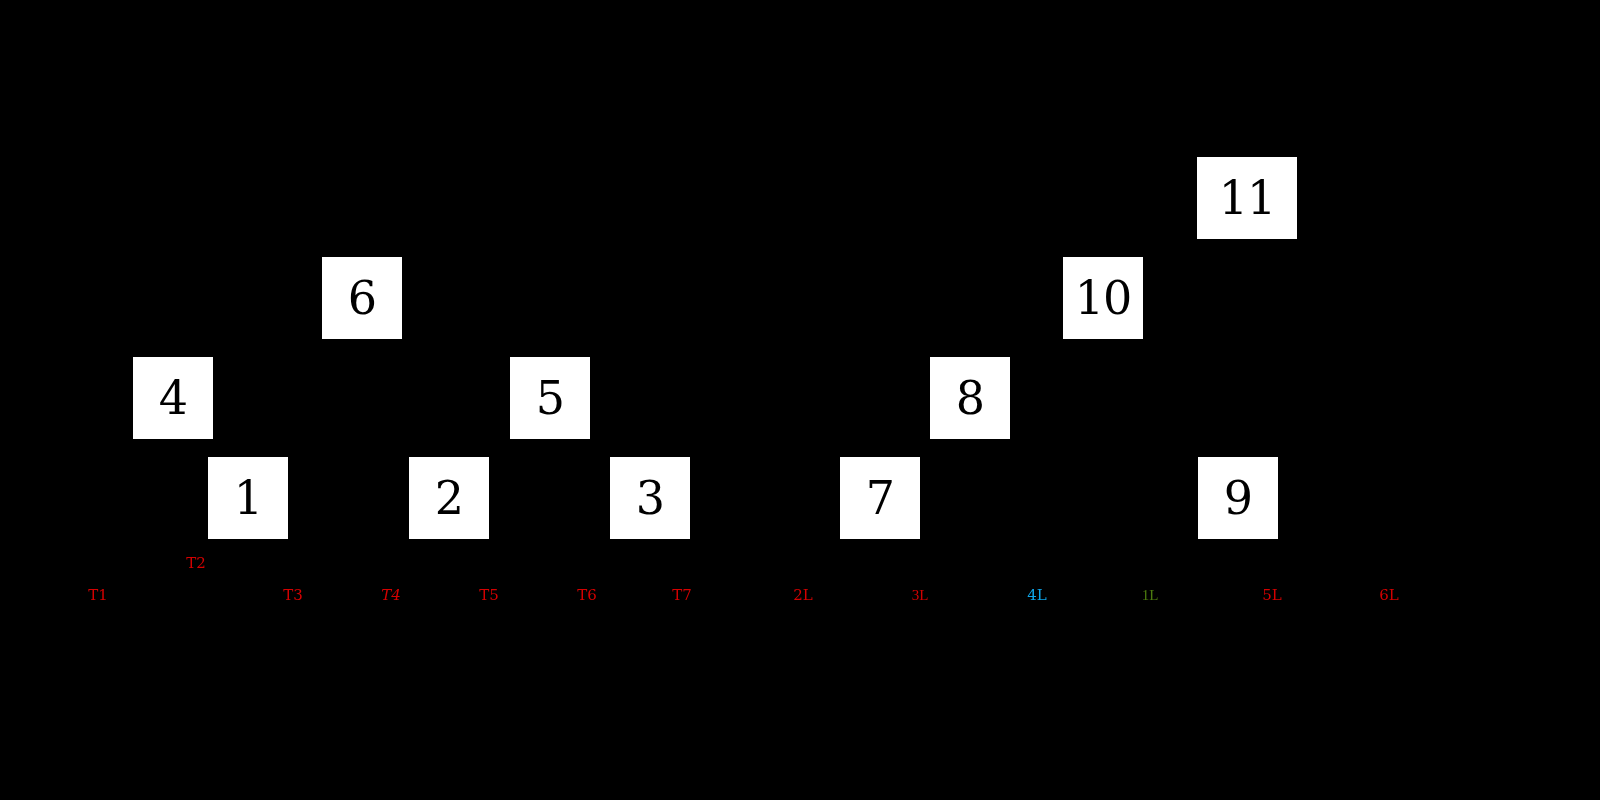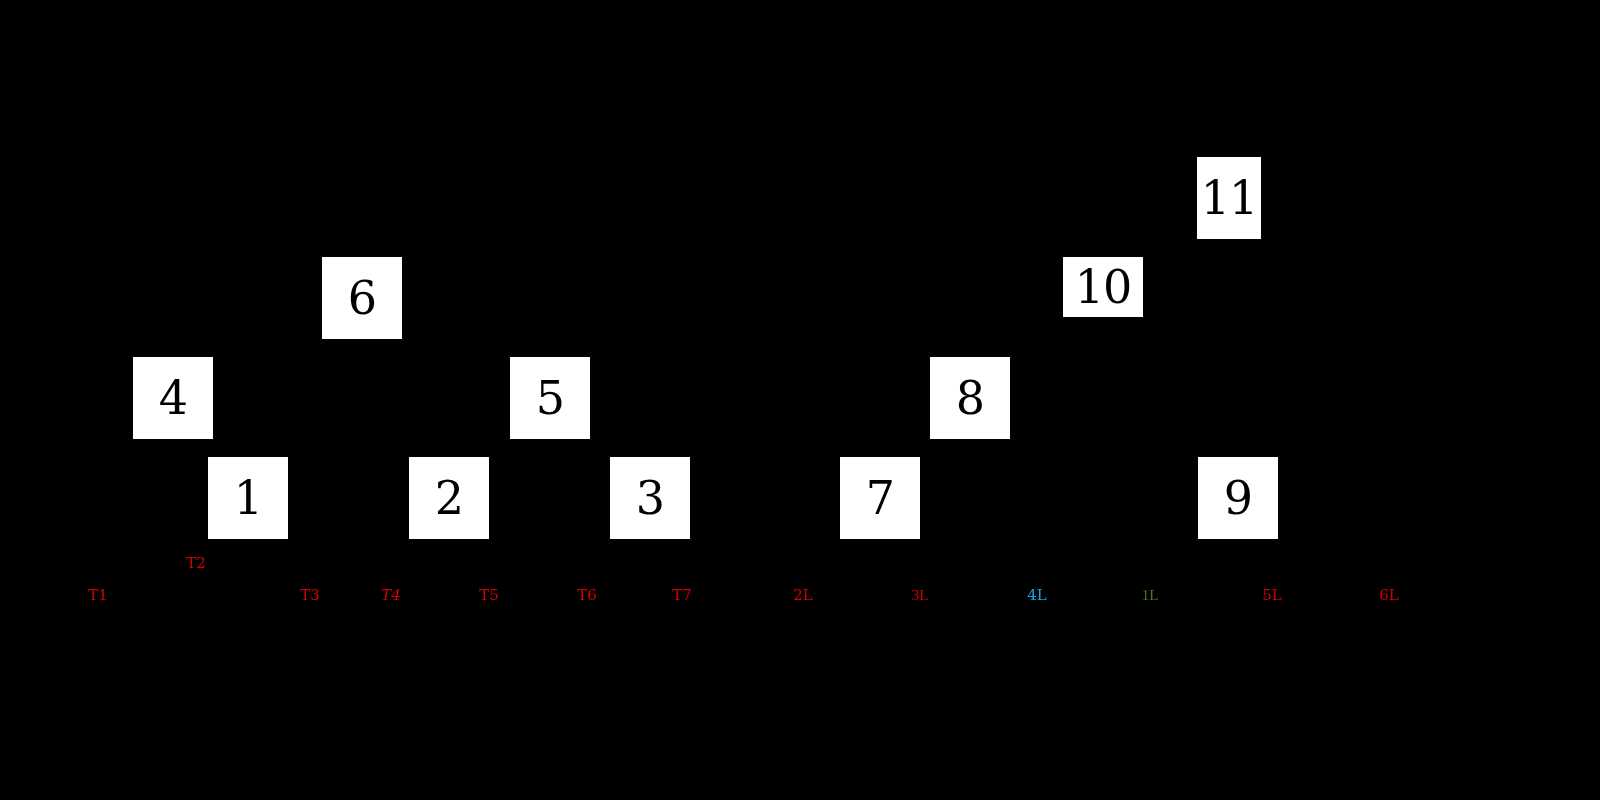--- a/index.html
+++ b/index.html
@@ -57,28 +57,28 @@
   <div id="nodes-layer">
       <div class="node-box" style="left: 208px; top: 457px; width: 80px; height: 82px; background: rgb(255, 255, 255); color: rgb(0, 0, 0);">1</div>
       <div class="node-box" style="left: 409px; top: 457px; width: 80px; height: 82px; background: rgb(255, 255, 255); color: rgb(0, 0, 0);">2</div>
       <div class="node-box" style="left: 610px; top: 457px; width: 80px; height: 82px; background: rgb(255, 255, 255); color: rgb(0, 0, 0);">3</div>
       <div class="node-box" style="left: 133px; top: 357px; width: 80px; height: 82px; background: rgb(255, 255, 255); color: rgb(0, 0, 0);">4</div>
       <div class="node-box" style="left: 510px; top: 357px; width: 80px; height: 82px; background: rgb(255, 255, 255); color: rgb(0, 0, 0);">5</div>
       <div class="node-box" style="left: 322px; top: 257px; width: 80px; height: 82px; background: rgb(255, 255, 255); color: rgb(0, 0, 0);">6</div>
       <div class="node-box" style="left: 840px; top: 457px; width: 80px; height: 82px; background: rgb(255, 255, 255); color: rgb(0, 0, 0);">7</div>
       <div class="node-box" style="left: 930px; top: 357px; width: 80px; height: 82px; background: rgb(255, 255, 255); color: rgb(0, 0, 0);">8</div>
       <div class="node-box" style="left: 1198px; top: 457px; width: 80px; height: 82px; background: rgb(255, 255, 255); color: rgb(0, 0, 0);">9</div>
-      <div class="node-box" style="left: 1063px; top: 257px; width: 80px; height: 60px; background: rgb(255, 255, 255); color: rgb(0, 0, 0);">10</div>
-      <div class="node-box" style="left: 1197px; top: 157px; width: 64px; height: 82px; background: rgb(255, 255, 255); color: rgb(0, 0, 0);">11</div>
+      <div class="node-box" style="left: 1063px; top: 257px; width: 80px; height: 82px; background: rgb(255, 255, 255); color: rgb(0, 0, 0);">10</div>
+      <div class="node-box" style="left: 1197px; top: 157px; width: 100px; height: 82px; background: rgb(255, 255, 255); color: rgb(0, 0, 0);">11</div>
     </div>
 
   <div id="axis-layer">
       <div class="axis-label" style="left: 98px; top: 588px; color: rgb(212, 0, 0);">T1</div>
       <div class="axis-label" style="left: 196px; top: 556px; color: rgb(212, 0, 0);">T2</div>
-      <div class="axis-label" style="left: 293px; top: 588px; color: rgb(212, 0, 0); margin-left: 17px;">T3</div>
+      <div class="axis-label" style="left: 293px; top: 588px; color: rgb(212, 0, 0);">T3</div>
       <div class="axis-label" style="left: 391px; top: 588px; color: rgb(212, 0, 0); font-style: italic;">T4</div>
       <div class="axis-label" style="left: 489px; top: 588px; color: rgb(212, 0, 0);">T5</div>
       <div class="axis-label" style="left: 587px; top: 588px; color: rgb(212, 0, 0);">T6</div>
       <div class="axis-label" style="left: 682px; top: 588px; color: rgb(212, 0, 0);">T7</div>
       <div class="axis-label" style="left: 803px; top: 588px; color: rgb(212, 0, 0);">2L</div>
       <div class="axis-label" style="left: 920px; top: 588px; color: rgb(212, 0, 0); font-family: Liberation Serif, serif;">3L</div>
       <div class="axis-label" style="left: 1037px; top: 588px; color: #0ea5e9;">4L</div>
       <div class="axis-label" style="left: 1150px; top: 588px; color: #4d7c0f; font-family: Liberation Serif, serif;">1L</div>
       <div class="axis-label" style="left: 1272px; top: 588px; color: rgb(212, 0, 0);">5L</div>
       <div class="axis-label" style="left: 1389px; top: 588px; color: rgb(212, 0, 0);">6L</div>

